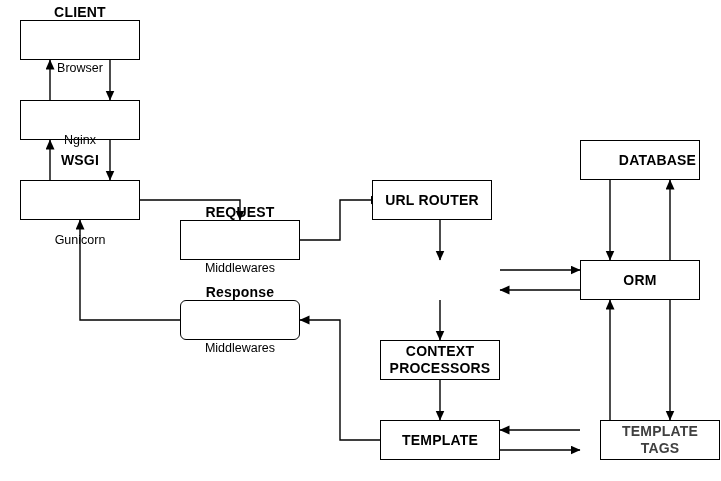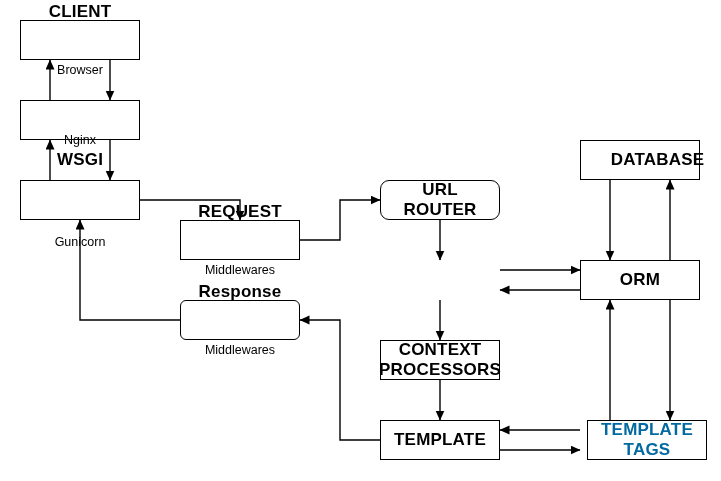--- a/index.html
+++ b/index.html
@@ -25,21 +25,21 @@
     display: flex;
     flex-direction: column;
     justify-content: center;
     align-items: center;
     text-align: center;
     color: #000000;
     line-height: 1.2;
     padding: 1px 4px;
   }
   .node-title {
-    font-size: 17px;
+    font-size: 14px;
     font-weight: bold;
     letter-spacing: 0.2px;
   }
   .node-subtitle {
     font-size: 12.5px;
     font-weight: normal;
     margin-top: 40px;
   }
 </style>
 </head>
@@ -84,31 +84,31 @@
       <div class="node-subtitle">Gunicorn</div>
     </div>
     <div class="node" style="left: 180px; top: 220px; width: 120px; height: 40px; background: rgb(255, 255, 255); border-color: rgb(0, 0, 0); color: rgb(0, 0, 0);">
       <div class="node-title">REQUEST</div>
       <div class="node-subtitle">Middlewares</div>
     </div>
     <div class="node" style="left: 180px; top: 300px; width: 120px; height: 40px; background: rgb(255, 255, 255); border-color: rgb(0, 0, 0); color: rgb(0, 0, 0); border-radius: 6px;">
       <div class="node-title">Response</div>
       <div class="node-subtitle">Middlewares</div>
     </div>
-    <div class="node" style="left: 380px; top: 180px; width: 120px; height: 40px; background: rgb(255, 255, 255); border-color: rgb(0, 0, 0); color: rgb(0, 0, 0); border-radius: 9px;">
+    <div class="node" style="left: 372px; top: 180px; width: 120px; height: 40px; background: rgb(255, 255, 255); border-color: rgb(0, 0, 0); color: rgb(0, 0, 0);">
       <div class="node-title">URL ROUTER</div>
     </div>
     <div class="node" style="left: 380px; top: 340px; width: 120px; height: 40px; background: rgb(255, 255, 255); border-color: rgb(0, 0, 0); color: rgb(0, 0, 0); align-items: center;">
       <div class="node-title">CONTEXT PROCESSORS</div>
     </div>
     <div class="node" style="left: 380px; top: 420px; width: 120px; height: 40px; background: rgb(255, 255, 255); border-color: rgb(0, 0, 0); color: rgb(0, 0, 0);">
       <div class="node-title">TEMPLATE</div>
     </div>
     <div class="node" style="left: 580px; top: 140px; width: 120px; height: 40px; background: rgb(255, 255, 255); border-color: rgb(0, 0, 0); color: rgb(0, 0, 0); padding-left: 39px;">
       <div class="node-title">DATABASE</div>
     </div>
     <div class="node" style="left: 580px; top: 260px; width: 120px; height: 40px; background: rgb(255, 255, 255); border-color: rgb(0, 0, 0); color: rgb(0, 0, 0); justify-content: center;">
       <div class="node-title">ORM</div>
     </div>
-    <div class="node" style="left: 587px; top: 420px; width: 120px; height: 40px; background: rgb(255, 255, 255); border-color: rgb(0, 0, 0); color: #0369a1;">
+    <div class="node" style="left: 600px; top: 420px; width: 120px; height: 40px; background: rgb(255, 255, 255); border-color: rgb(0, 0, 0); color: #404040;">
       <div class="node-title">TEMPLATE TAGS</div>
     </div>
   </div>
 
 </body></html>

